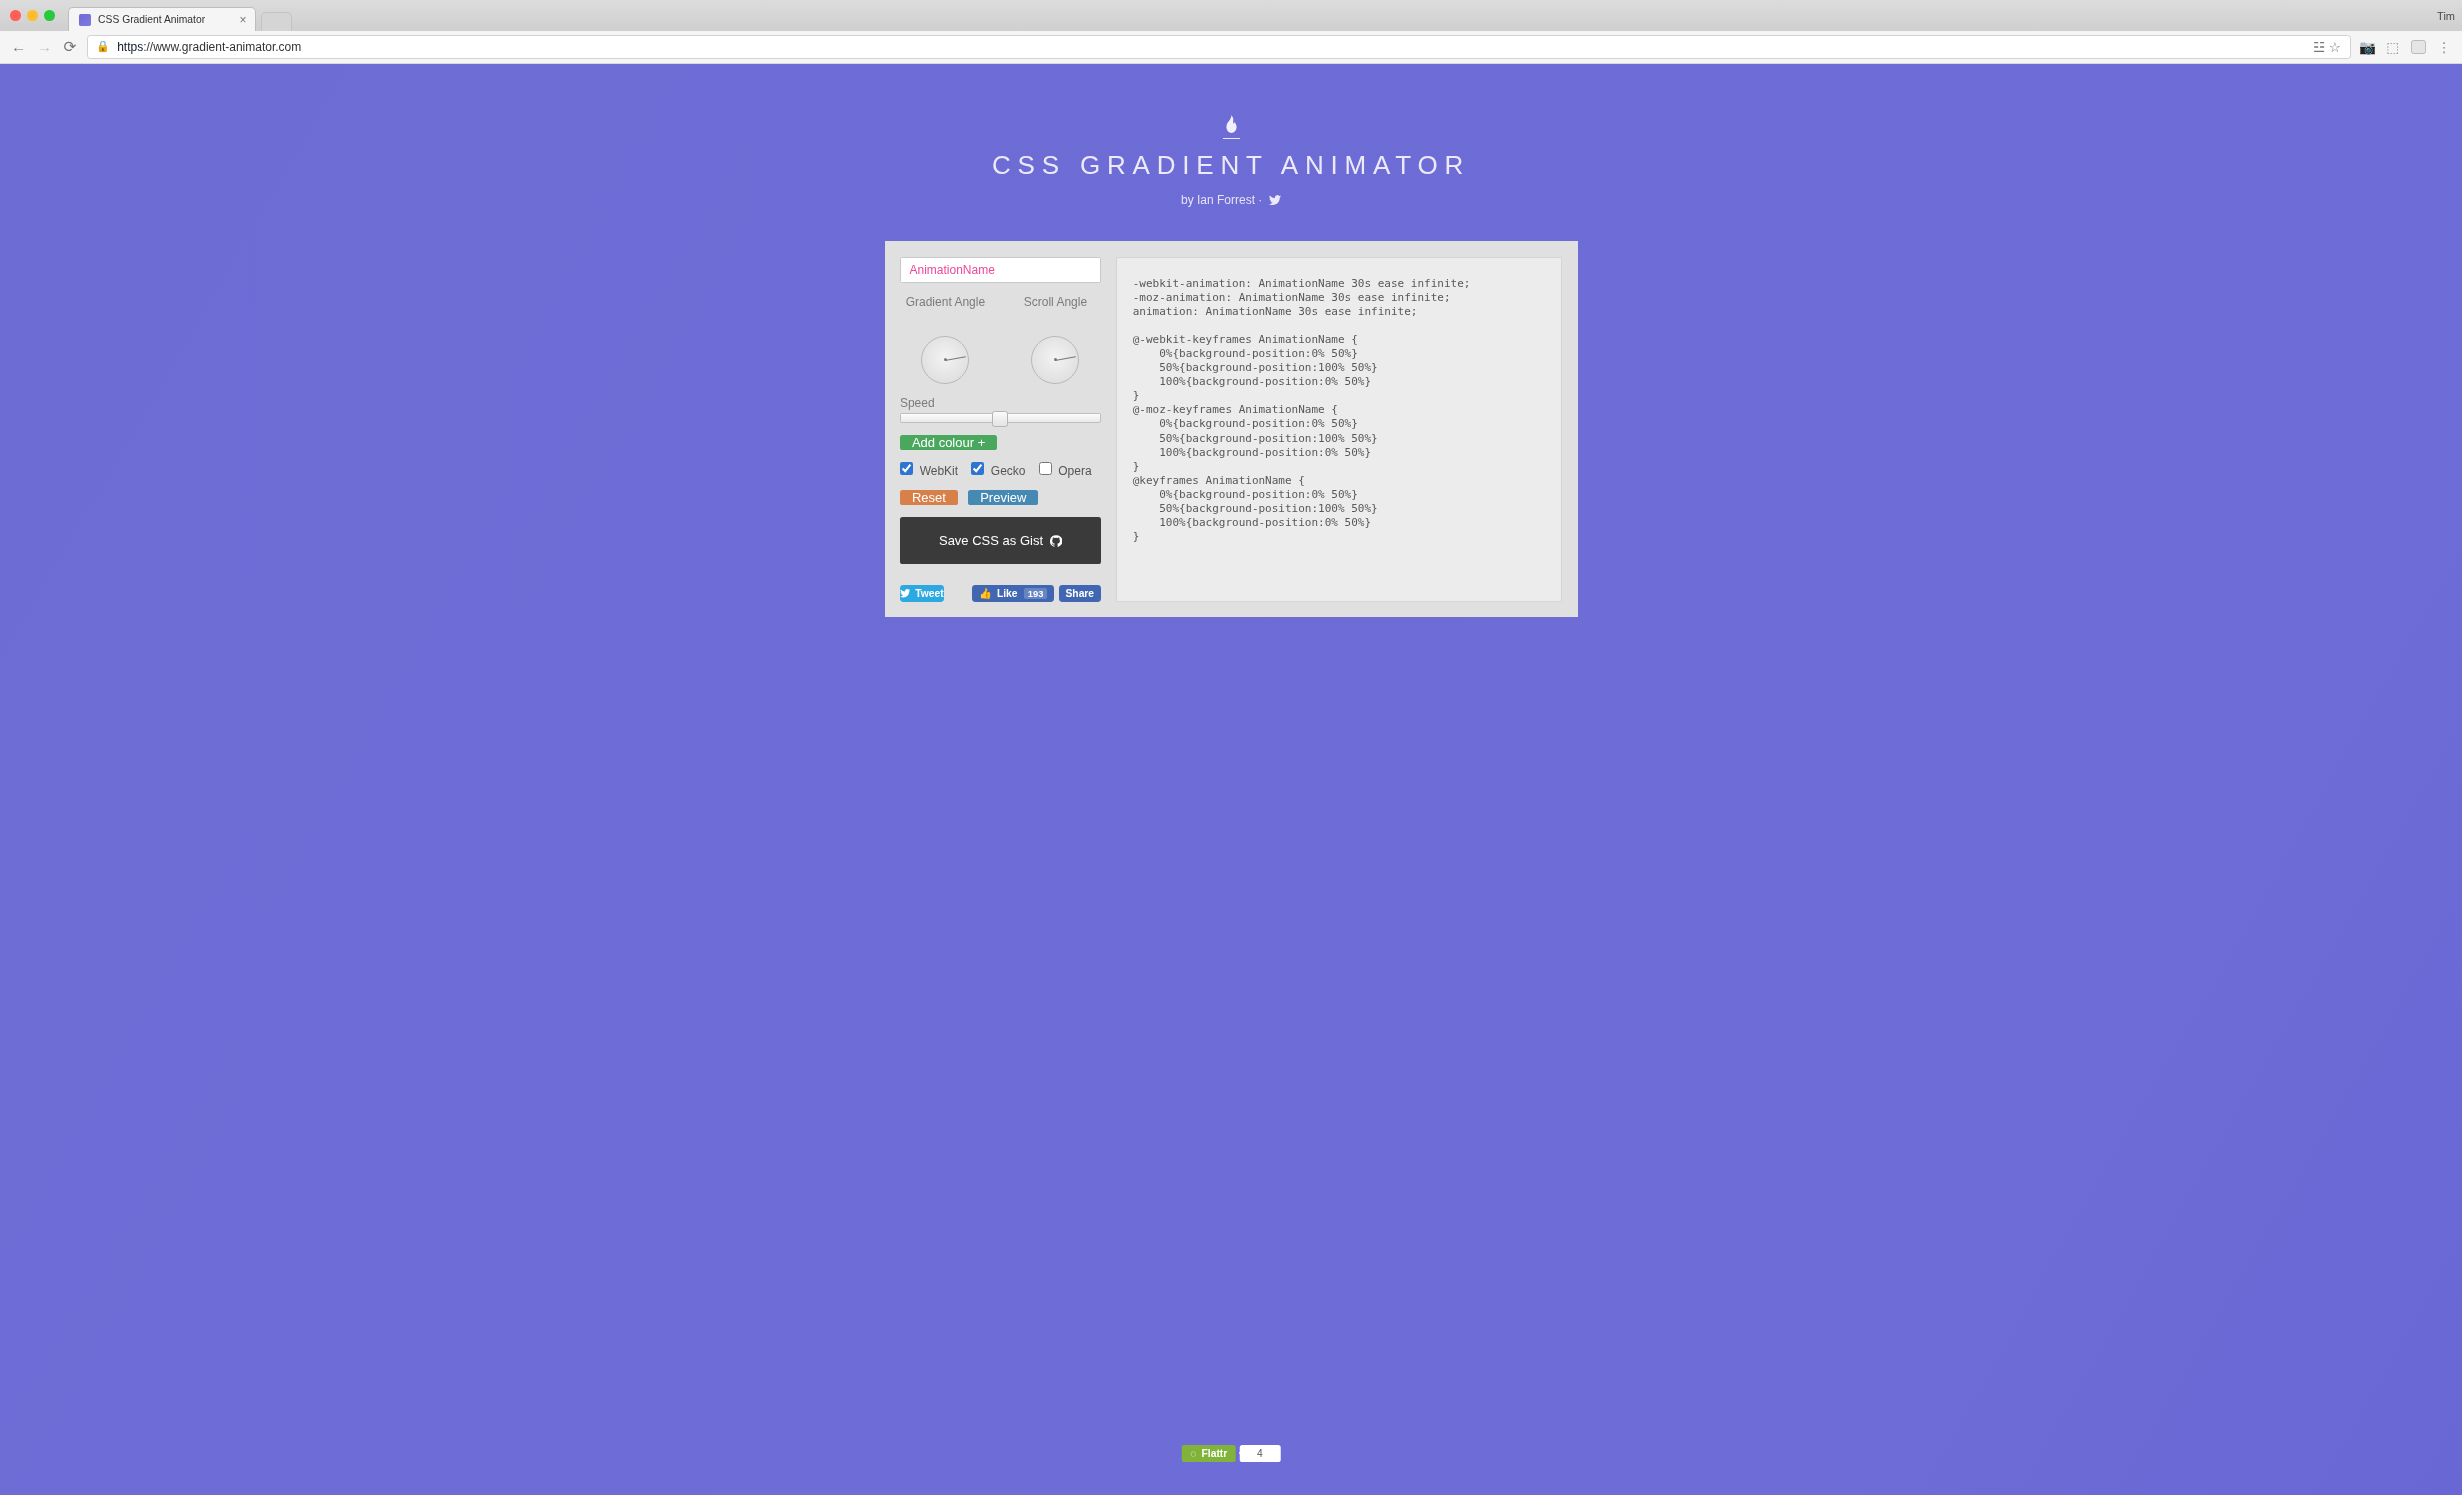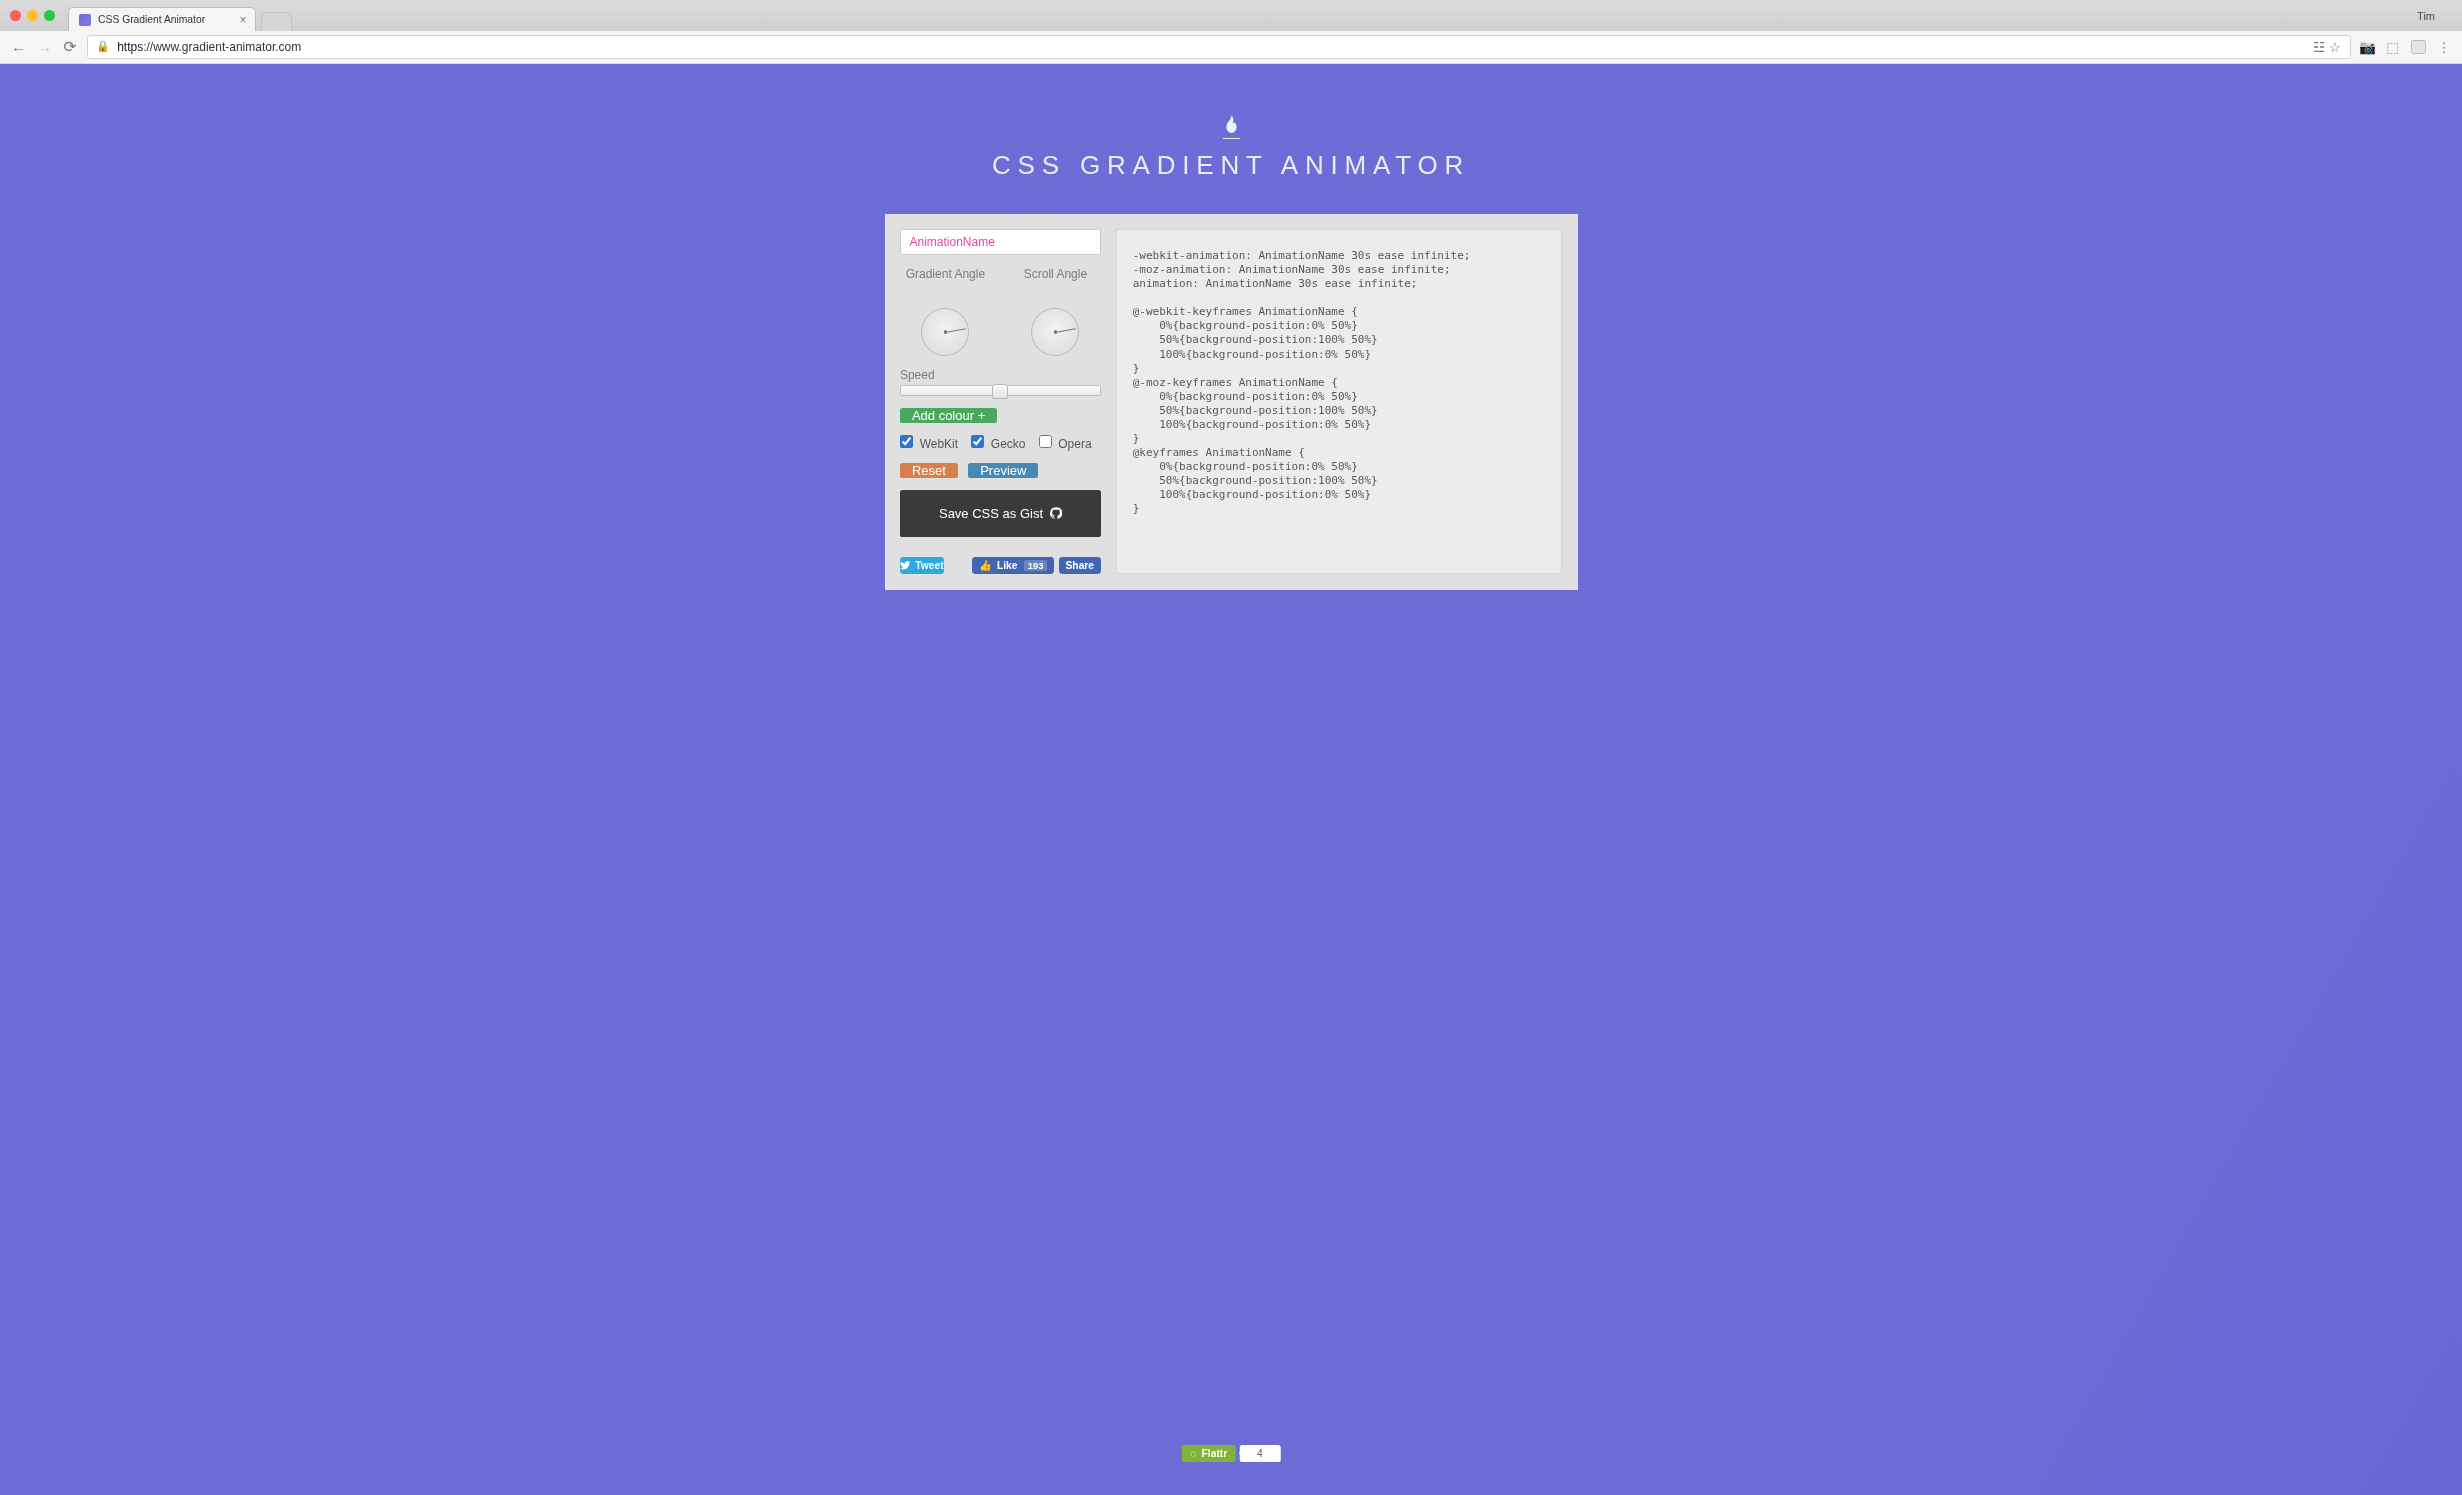--- a/index.html
+++ b/index.html
@@ -13,21 +13,21 @@
     align-items: center;
     padding: 0 10.3px;
     position: relative;
   }
   .traffic-lights { display: flex; gap: 6.8px; }
   .tl { width: 10.3px; height: 10.3px; border-radius: 50%; }
   .tl.red { background:#ff5f56; }
   .tl.yellow { background:#ffbd2e; }
   .tl.green { background:#27c93f; }
   .mac-user {
-    position: absolute; right: 27px; top: 50%; transform: translateY(-50%);
+    position: absolute; right: 7px; top: 50%; transform: translateY(-50%);
     font-size: 11px; color:#4a4a4a;
   }
 
   .tab-strip {
     position: absolute;
     left: 68px;
     bottom: 0;
     display: flex;
     align-items: flex-end;
     height: 26px;
@@ -295,20 +295,28 @@
 
 <div class="page">
 
   <div class="hero">
     <span class="flame">
       <svg viewBox="0 0 20 28" width="17" height="24">
           <path fill="rgba(255,255,255,.9)" d="M10 0c0 6-6 8-6 14 0 4 3 7 6 7s6-3 6-7c0-3-2-4-2-7 0 3-2 4-2 1 0-2 1-3-2-8z"></path>
         </svg>
     </span>
     <h1>CSS GRADIENT ANIMATOR</h1>
+    <div class="byline">
+      <span>by Ian Forrest ·</span>
+      <span class="bird">
+        <svg width="12" height="10.3" viewBox="0 0 24 20">
+            <path fill="#eceaf8" d="M24 2.4a9.8 9.8 0 0 1-2.8.8 4.9 4.9 0 0 0 2.2-2.7 9.8 9.8 0 0 1-3.1 1.2A4.9 4.9 0 0 0 11.8 6a13.9 13.9 0 0 1-10-5.1 4.9 4.9 0 0 0 1.5 6.6A4.9 4.9 0 0 1 1 6.9v.1a4.9 4.9 0 0 0 3.9 4.8 4.9 4.9 0 0 1-2.2.1 4.9 4.9 0 0 0 4.6 3.4A9.8 9.8 0 0 1 0 17.5 13.9 13.9 0 0 0 7.5 19.7c9 0 14-7.5 14-14v-.6A10 10 0 0 0 24 2.4z"></path>
+          </svg>
+      </span>
+    </div>
   </div>
 
   <div class="card">
 
     <div class="panel-left">
 
       <input class="text-input" value="AnimationName" style="">
 
       <div class="knobs">
         <div class="knob-col">

